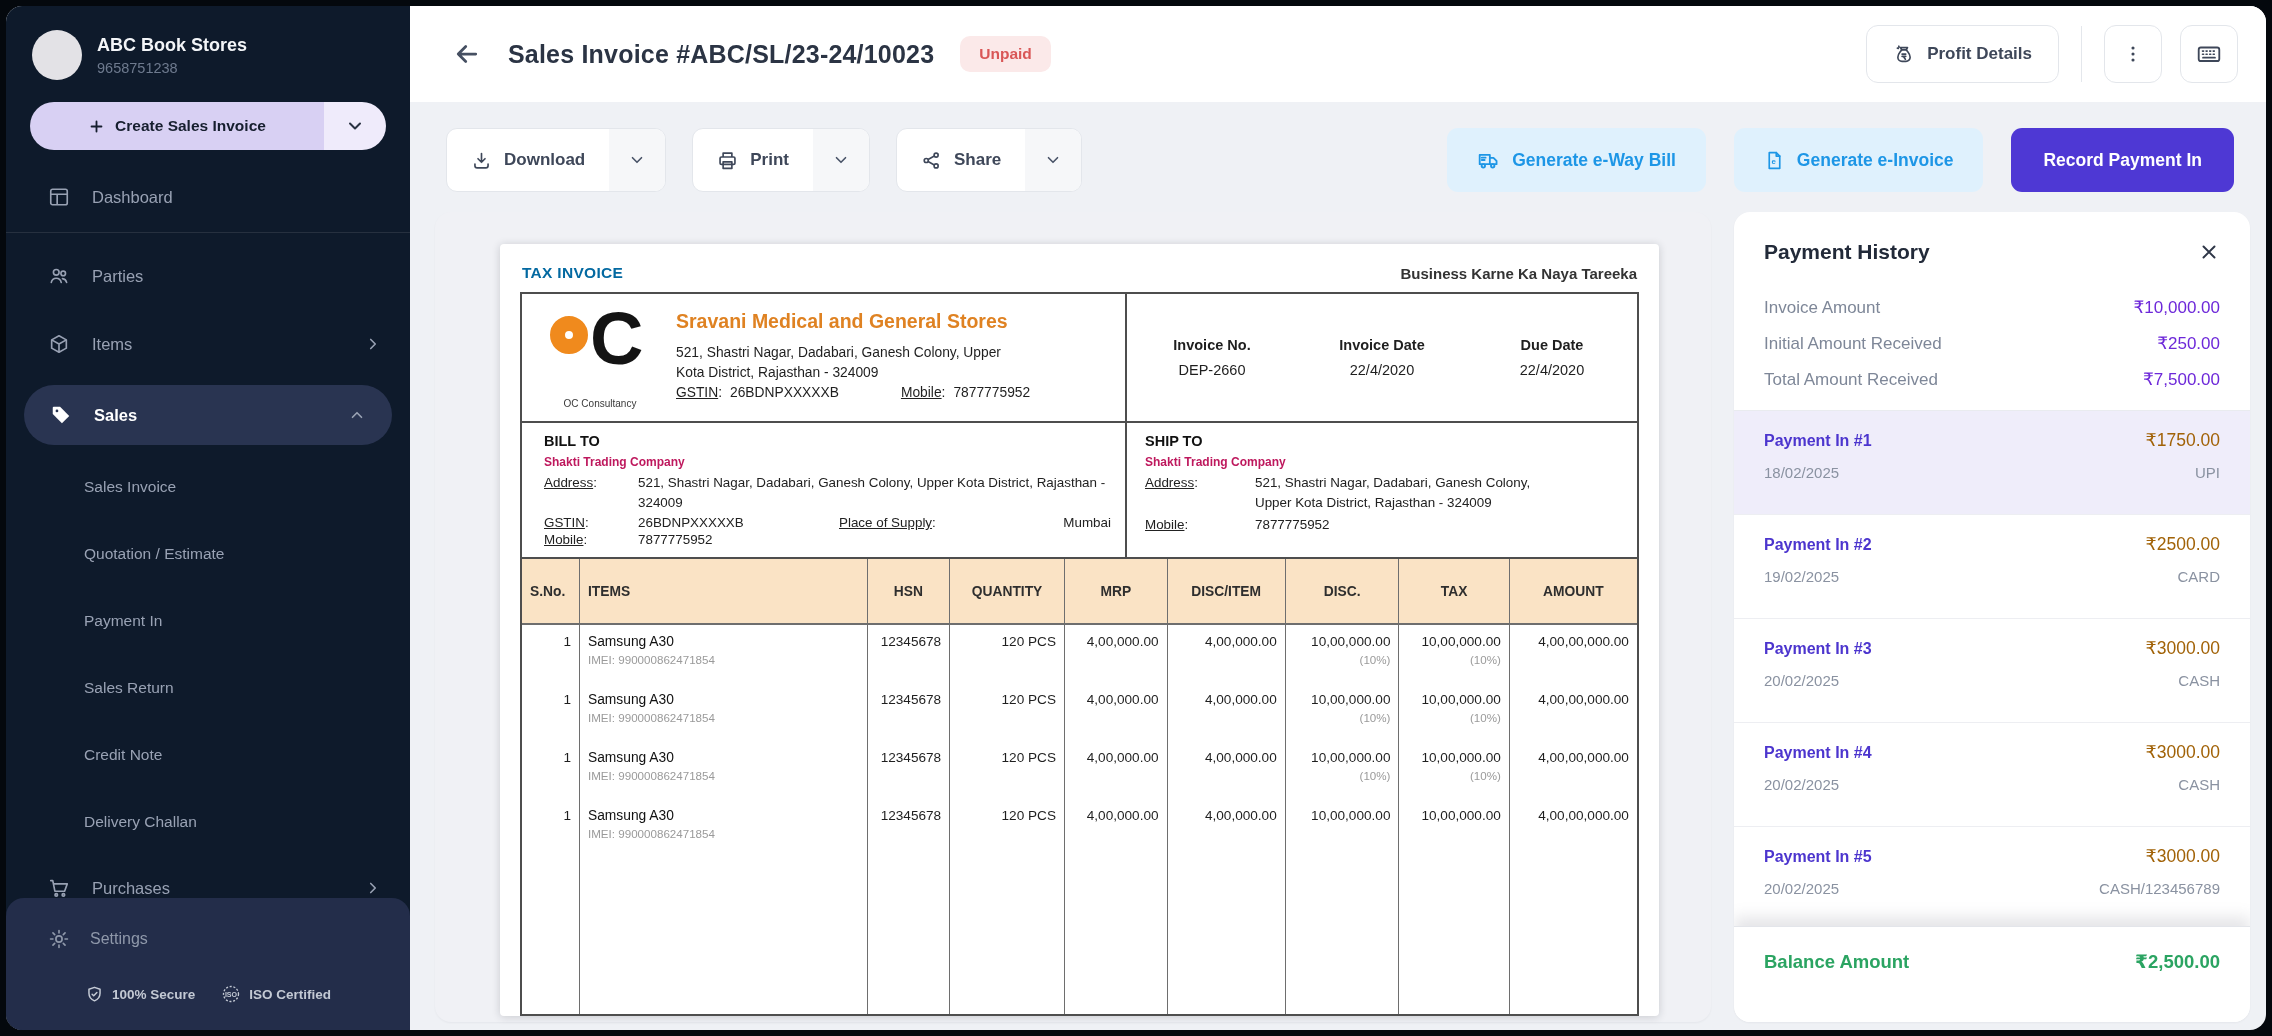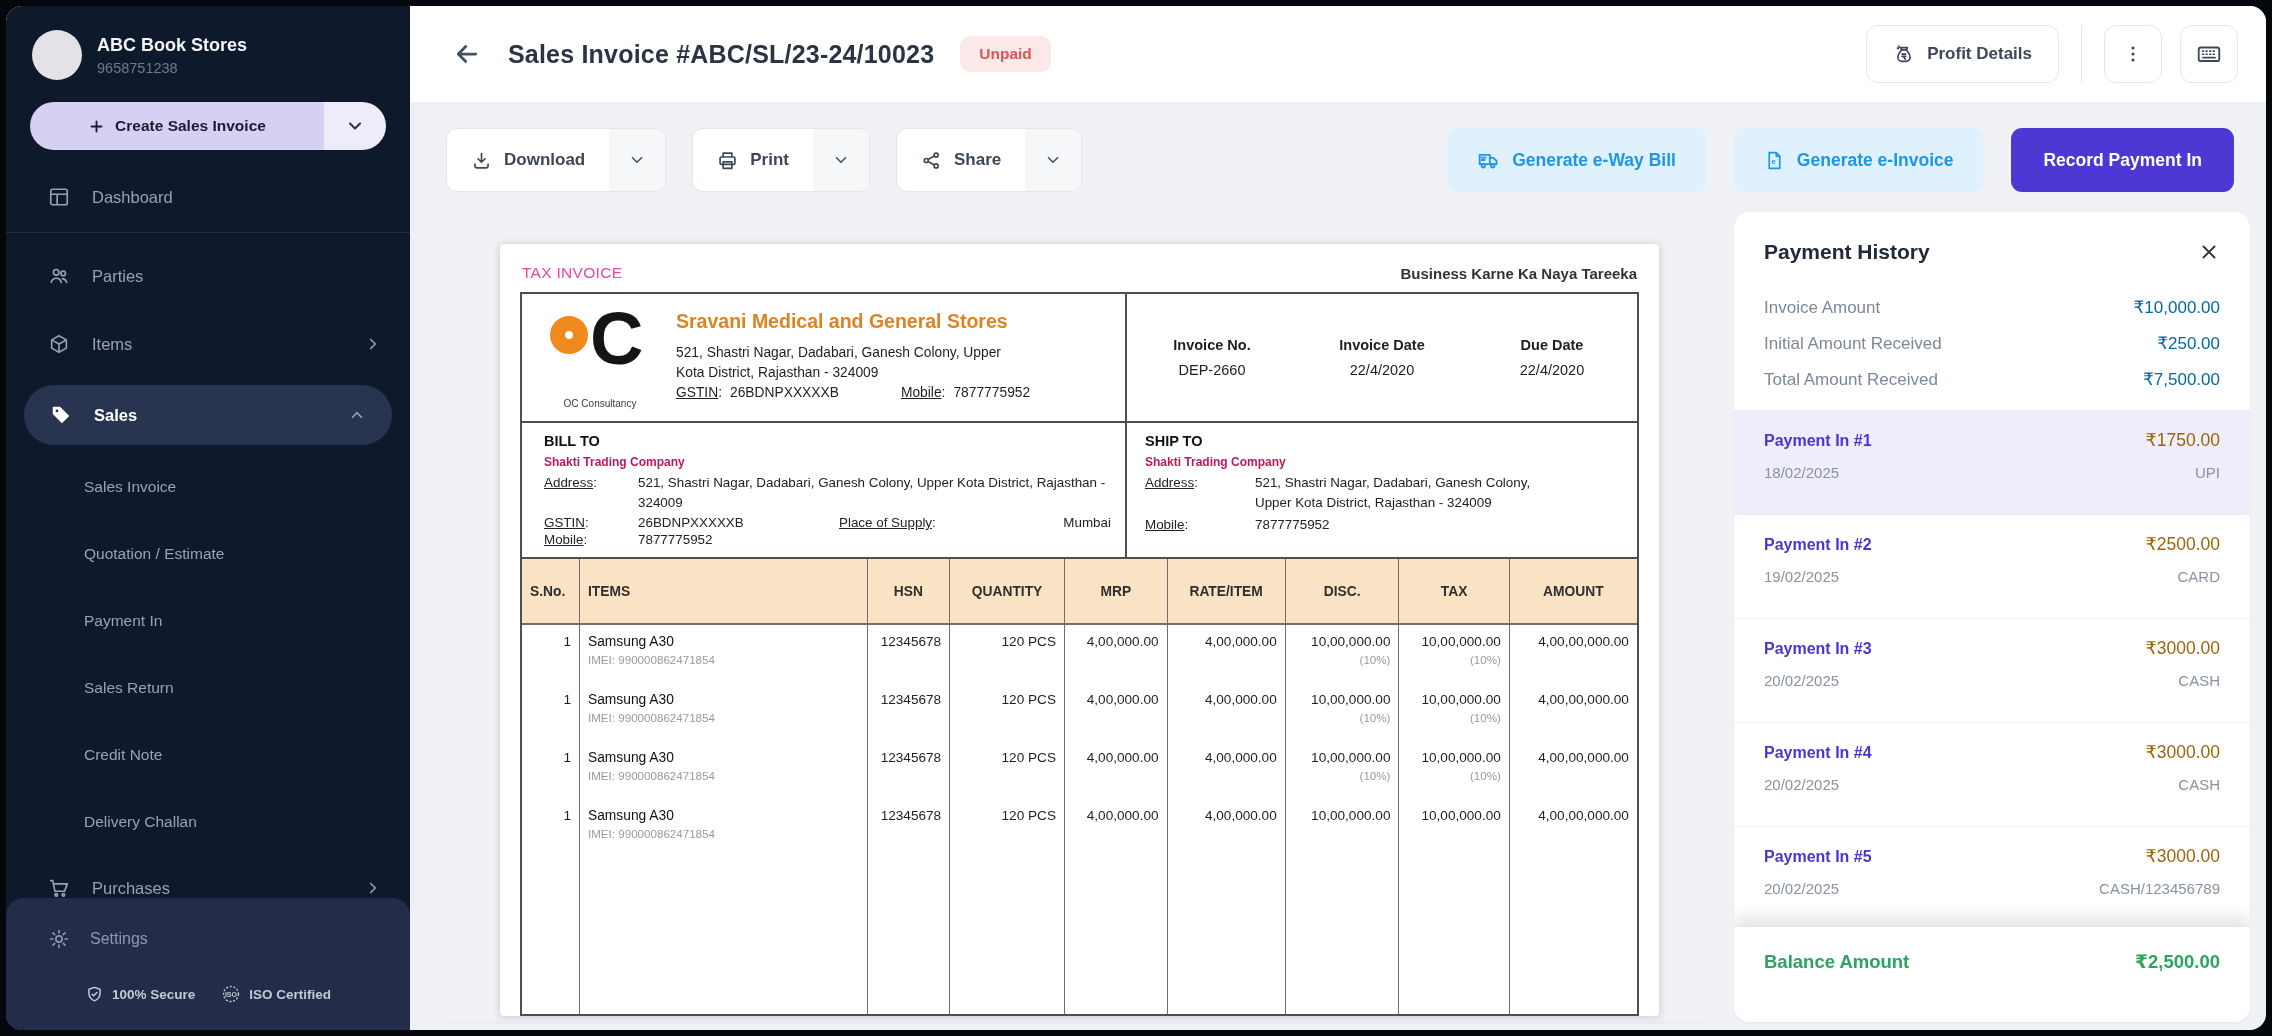--- a/index.html
+++ b/index.html
@@ -49,21 +49,21 @@
   .toolbar-right { margin-left:auto; display:flex; align-items:center; gap:28px; padding-right:16px; }
   .blue-btn { height:64px; border-radius:11px; background:#DFF1FD; color:#1D96E6; border:none; display:flex; align-items:center; gap:12px; padding:0 30px; font-size:17.5px; font-weight:700; cursor:pointer; font-family:inherit; }
   .primary-btn { height:64px; border-radius:11px; background:#4E38D4; color:#FFFFFF; border:none; padding:0 32px; font-size:17.5px; font-weight:700; cursor:pointer; font-family:inherit; }
 
   .content-row { flex:1; display:flex; gap:23px; padding:20px 16px 8px 25px; min-height:0; }
 
   
   .viewer { flex:1; background:#F0F1F5; border-radius:16px; padding:32px 52px 6px 65px; display:flex; flex-direction:column; min-width:0; box-shadow:0 1px 2px rgba(30,40,60,.05); }
   .paper { background:#FFFFFF; flex:1; border-radius:4px; box-shadow:0 1px 8px rgba(20,25,40,.18); padding:18px 20px 0 20px; display:flex; flex-direction:column; overflow:hidden; }
   .doc-row { display:flex; justify-content:space-between; align-items:center; padding:2px 2px 10px 2px; }
-  .doc-title { font-size:15.5px; font-weight:400; color:#ec4899; letter-spacing:.3px; }
+  .doc-title { font-size:15.5px; font-weight:700; color:#0369a1; letter-spacing:.3px; }
   .doc-tagline { font-size:15px; font-weight:700; color:#333; }
   .inv-box { border:2px solid #4E4E4E; flex:1; display:flex; flex-direction:column; min-height:0; }
   .inv-head { display:flex; border-bottom:2px solid #4E4E4E; }
   .seller-cell { flex:1; display:flex; gap:20px; padding:14px 16px 12px 22px; }
   .logo-block { width:112px; flex:none; display:flex; flex-direction:column; align-items:center; padding-top:4px; }
   .logo-art { position:relative; width:100px; height:72px; }
   .logo-o { position:absolute; left:0; top:4px; width:38px; height:38px; border:15px solid #F08A1D; border-radius:50%; }
   .logo-c { position:absolute; left:40px; top:-16px; font-size:74px; font-weight:800; color:#141414; font-family:"Liberation Sans",sans-serif; }
   .logo-caption { font-size:10px; color:#3A3A3A; margin-top:14px; }
   .seller-info { padding-top:2px; }
@@ -102,21 +102,21 @@
   .item-name { font-size:13.8px; color:#111; }
 
   
   .panel { width:516px; flex:none; background:#FFFFFF; border-radius:16px; display:flex; flex-direction:column; overflow:hidden; box-shadow:0 1px 2px rgba(30,40,60,.05); position:relative; }
   .panel-head { display:flex; align-items:center; justify-content:space-between; padding:28px 30px 6px 30px; }
   .panel-title { font-size:21px; font-weight:700; color:#222A39; }
   .panel-close { color:#2E3647; cursor:pointer; }
   .summary { padding:12px 30px 20px 30px; }
   .sum-row { display:flex; justify-content:space-between; align-items:baseline; margin-top:15px; }
   .sum-label { font-size:17px; color:#7E8798; }
-  .sum-value { font-size:17px; color:#0369a1; }
+  .sum-value { font-size:17px; color:#6d28d9; }
   .pay-list { flex:1; overflow:hidden; border-top:1px solid #E9EBEF; }
   .pay-row { height:104px; padding:19px 30px 0 30px; border-bottom:1px solid #EDEEF2; cursor:pointer; }
   .pay-row.hl { background:#EFEDFA; }
   .pay-line1 { display:flex; justify-content:space-between; align-items:baseline; }
   .pay-name { font-size:16px; font-weight:700; color:#4C35CE; }
   .pay-amount { font-size:17.5px; color:#a16207; }
   .pay-line2 { display:flex; justify-content:space-between; margin-top:13px; }
   .pay-date { font-size:15px; color:#8A92A1; }
   .pay-mode { font-size:15px; color:#8A92A1; }
   .panel-foot { flex:none; height:96px; background:#fff; border-top:1px solid #E3E5EA; box-shadow:0 -9px 14px rgba(110,112,130,.18); padding:24px 30px 0 30px; display:flex; justify-content:space-between; align-items:flex-start; position:relative; }
@@ -479,21 +479,21 @@
               </div>
             </div>
 
             <div class="items-table">
 
               <div class="cell th">S.No.</div>
               <div class="cell th">ITEMS</div>
               <div class="cell th c">HSN</div>
               <div class="cell th c">QUANTITY</div>
               <div class="cell th c">MRP</div>
-              <div class="cell th c">RATE/ITEM</div>
+              <div class="cell th c">DISC/ITEM</div>
               <div class="cell th c">DISC.</div>
               <div class="cell th c">TAX</div>
               <div class="cell th c last">AMOUNT</div>
 
               <div class="cell td r">1</div>
               <div class="cell td">
                   <div class="item-name">Samsung A30</div>
                   <div class="sub">IMEI: 990000862471854</div>
                 </div>
               <div class="cell td r">12345678</div>

